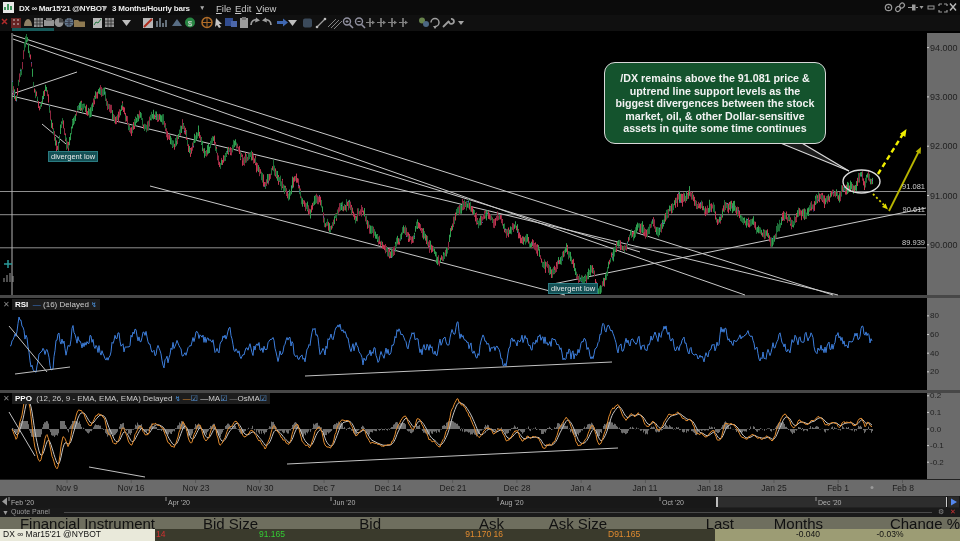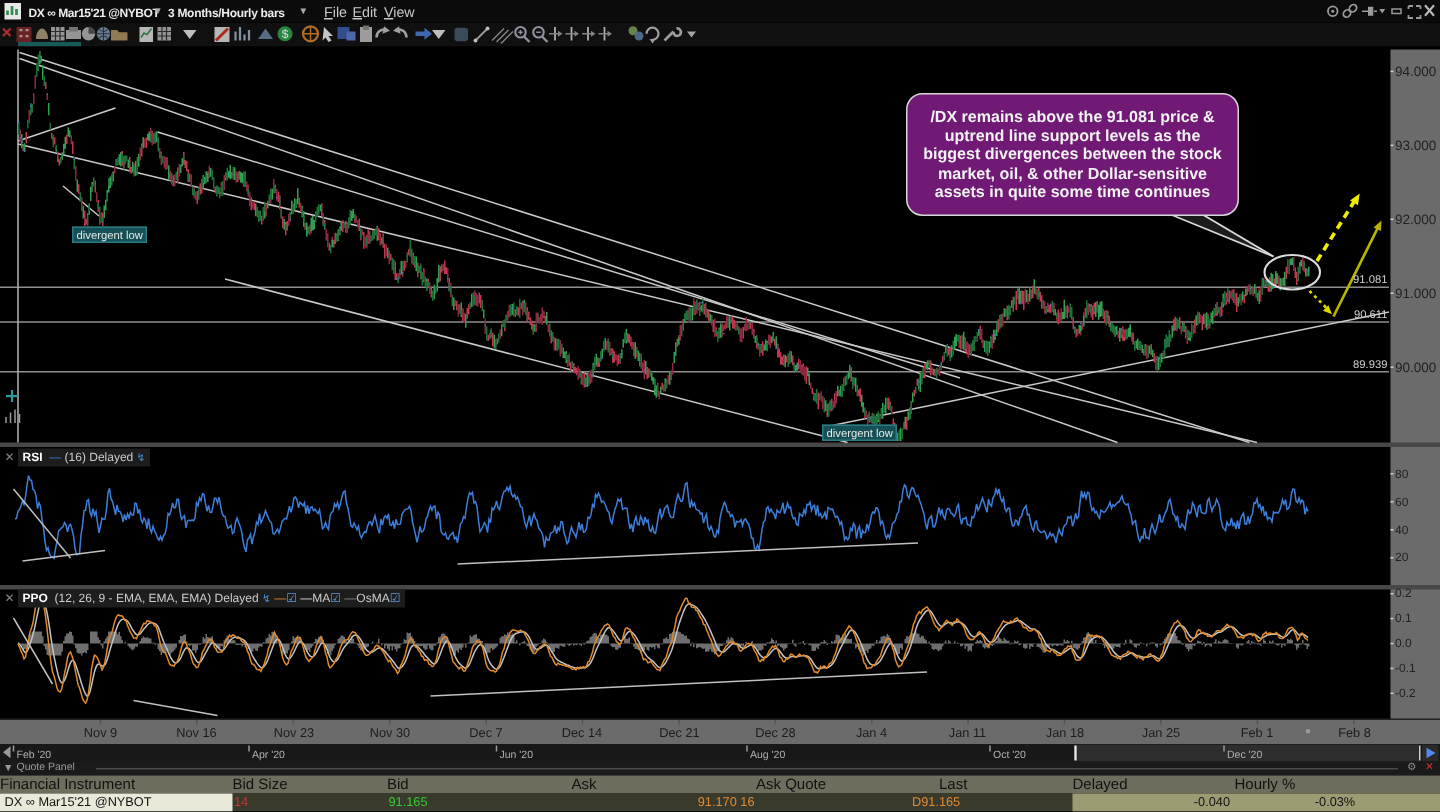--- a/index.html
+++ b/index.html
@@ -1,19 +1,19 @@
 <!DOCTYPE html>
 <html><head><meta charset="utf-8"><style>
 * {margin:0;padding:0;box-sizing:border-box}
 html,body {width:960px;height:541px;background:#000;overflow:hidden;font-family:"Liberation Sans",sans-serif;position:relative}
 .abs {position:absolute}
-#callout {left:604px;top:62px;width:222px;height:82px;background:#701a75;border:1.5px solid #d8d8d8;border-radius:11px;color:#f2f2f2;font-size:10.7px;font-weight:bold;text-align:center;line-height:12.5px;padding-top:9px}
+#callout {left:604px;top:62px;width:222px;height:82px;background:#14532d;border:1.5px solid #d8d8d8;border-radius:11px;color:#f2f2f2;font-size:10.7px;font-weight:bold;text-align:center;line-height:12.5px;padding-top:9px}
 .dlow {background:#145055;color:#e8e8e8;font-size:7.5px;padding:0 2px;line-height:9px;border:1px solid #2a7a80}
 .plabel {color:#ddd;font-size:8px;background:#1d1d1d;padding:0 3px;line-height:11px}
-.qhdr {font-size:10px;color:#111;text-align:left;line-height:13px}
+.qhdr {font-size:15px;color:#111;text-align:right;line-height:13px}
 .tt {position:absolute;top:3.5px;color:#ededed;font-size:8px;font-weight:bold;white-space:nowrap}
 .tm {position:absolute;top:3px;color:#c8c8c8;font-size:9.5px;white-space:nowrap}
 </style></head><body>
 <svg xmlns="http://www.w3.org/2000/svg" width="960" height="541" style="position:absolute;left:0;top:0">
 <rect x="0" y="31" width="960" height="510" fill="#000"></rect>
 <rect x="927" y="33" width="33" height="447" fill="#6b6b6b"></rect>
 <rect x="0" y="480" width="960" height="16" fill="#6b6b6b"></rect>
 <rect x="0" y="295" width="960" height="3" fill="#474747"></rect>
 <rect x="0" y="390" width="960" height="3" fill="#474747"></rect>
 <rect x="0" y="479" width="960" height="1" fill="#222"></rect>
@@ -241,24 +241,24 @@
     <span style="position:absolute;left:11px">Quote Panel</span>
     <span class="abs" style="left:64px;top:4px;width:868px;height:1px;background:#4a4a4a"></span>
     <span class="abs" style="left:938px;top:0;color:#888">⚙</span>
     <span class="abs" style="left:950px;top:0;color:#c33">✕</span>
   </div>
 <div class="abs" style="left:0;top:516.5px;width:960px;height:12.5px;background:#6e6e5e">
  <span class="abs qhdr" style="left:0;width:155px">Financial Instrument</span>
  <span class="abs qhdr" style="left:155px;width:103px">Bid Size</span>
  <span class="abs qhdr" style="left:258px;width:123px">Bid</span>
  <span class="abs qhdr" style="left:381px;width:123px">Ask</span>
- <span class="abs qhdr" style="left:504px;width:103px">Ask Quote</span>
+ <span class="abs qhdr" style="left:504px;width:103px">Ask Size</span>
  <span class="abs qhdr" style="left:626px;width:108px">Last</span>
- <span class="abs qhdr" style="left:715px;width:108px">Delayed</span>
- <span class="abs qhdr" style="left:823px;width:137px">Hourly %</span>
+ <span class="abs qhdr" style="left:715px;width:108px">Months</span>
+ <span class="abs qhdr" style="left:823px;width:137px">Change %</span>
 </div>
 <div class="abs" style="left:0;top:529px;width:960px;height:11.5px;background:#3a3a2c;font-size:8.5px;line-height:11.5px">
  <span class="abs" style="left:0;width:155px;height:11.5px;background:#e9e9da;color:#111;padding-left:3px">DX ∞ Mar15'21 @NYBOT</span>
  <span class="abs" style="left:156px;width:97px;text-align:left;color:#d23030">14</span>
  <span class="abs" style="left:259px;width:118px;text-align:left;color:#33cc33">91.165</span>
  <span class="abs" style="left:382px;width:121px;text-align:right;color:#e08a30">91.170 16</span>
  <span class="abs" style="left:715px;width:245px;height:11.5px;background:#9c9c74"></span>
  <span class="abs" style="left:608px;width:104px;text-align:left;color:#e08a30">D91.165</span>
  <span class="abs" style="left:715px;width:105px;text-align:right;color:#111">-0.040</span>
  <span class="abs" style="left:823px;width:134px;text-align:center;color:#111">-0.03%</span>

